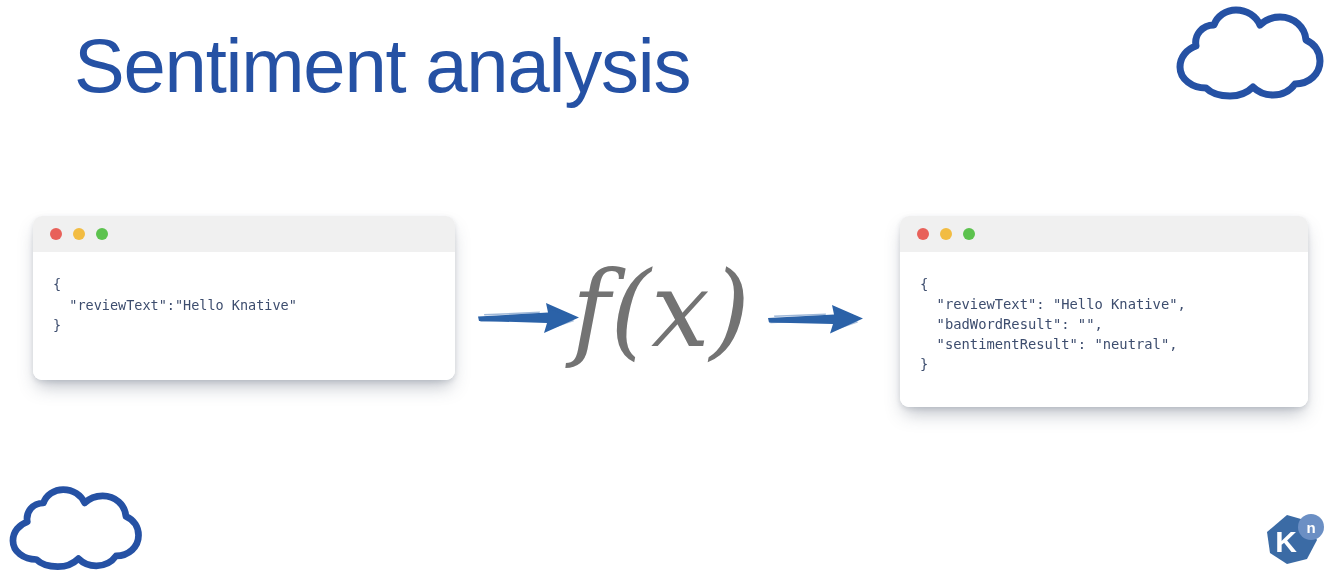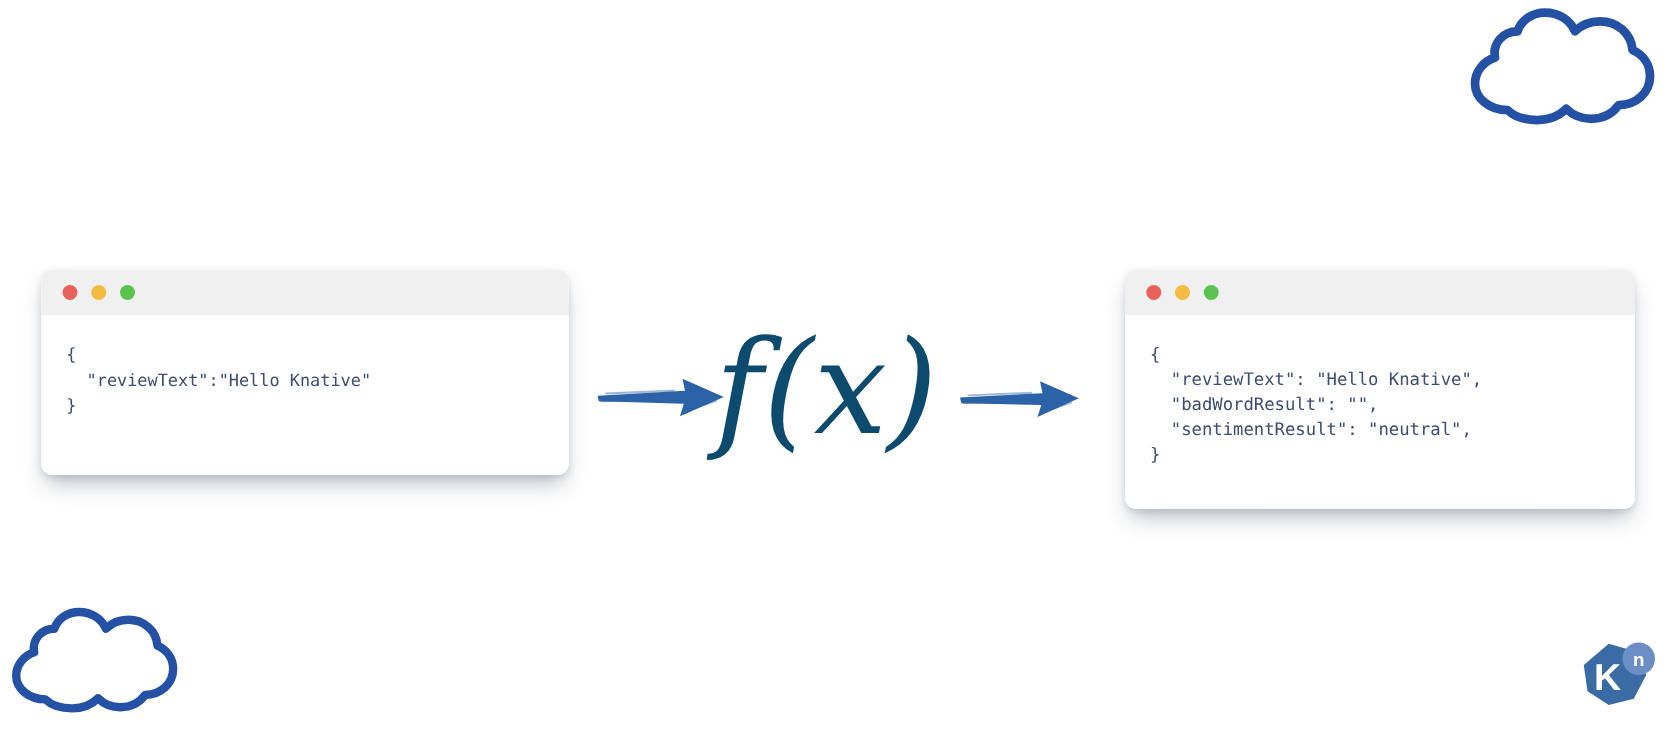--- a/index.html
+++ b/index.html
@@ -99,41 +99,42 @@
   .fx-symbol {
     position: absolute;
     left: 566px;
     top: 240px;
     width: 190px;
     height: 140px;
     font-family: "DejaVu Serif", "Liberation Serif", serif;
     font-style: italic;
     font-weight: 400;
     font-size: 104px;
-    color: #0c4a6e;
+    color: #737373;
     line-height: 140px;
     text-align: center;
     white-space: nowrap;
   }
 
   
   #knative-logo {
     position: absolute;
     left: 1259px;
     top: 511px;
     width: 68px;
     height: 64px;
   }
   #knative-logo svg { display:block; width:100%; height:100%; }
 </style>
 </head>
 <body>
 
 <div id="slide">
 
+  <div class="slide-title">Sentiment analysis</div>
 
   <div class="cloud" id="cloud-top-right">
     <svg viewBox="0 0 155 100" xmlns="http://www.w3.org/2000/svg">
       <path d="M36 84 C22 84 10 75 10 63 C10 53 17 45 26 42 C24 31 32 21 44 21
                C47 12 56 6 66 6 C77 6 86 12 90 21 C95 16 102 13 110 13
                C124 13 135 23 136 36 C145 40 150 48 150 57
                C150 70 139 80 125 80 C120 87 112 91 103 91
                C95 91 88 88 83 83 C77 89 69 92 60 92 C50 92 41 89 36 84 Z" fill="none" stroke="#2551A4" stroke-width="7" stroke-linejoin="round"></path>
     </svg>
   </div>

